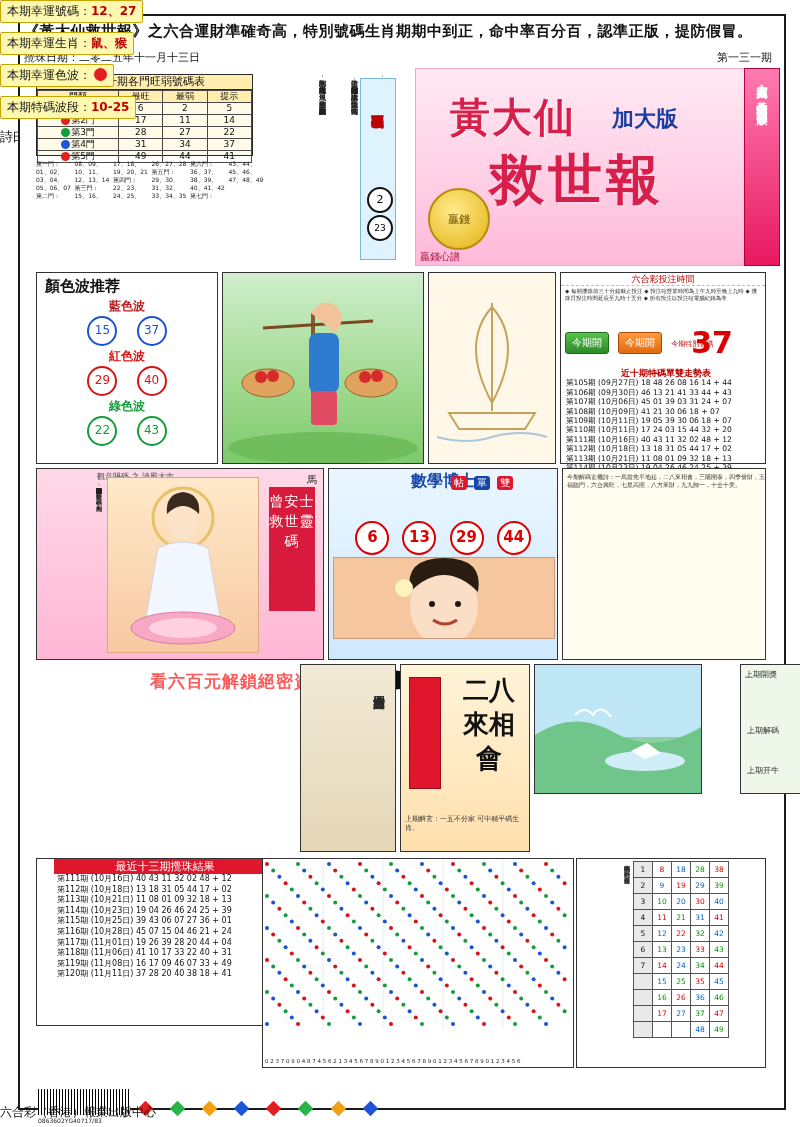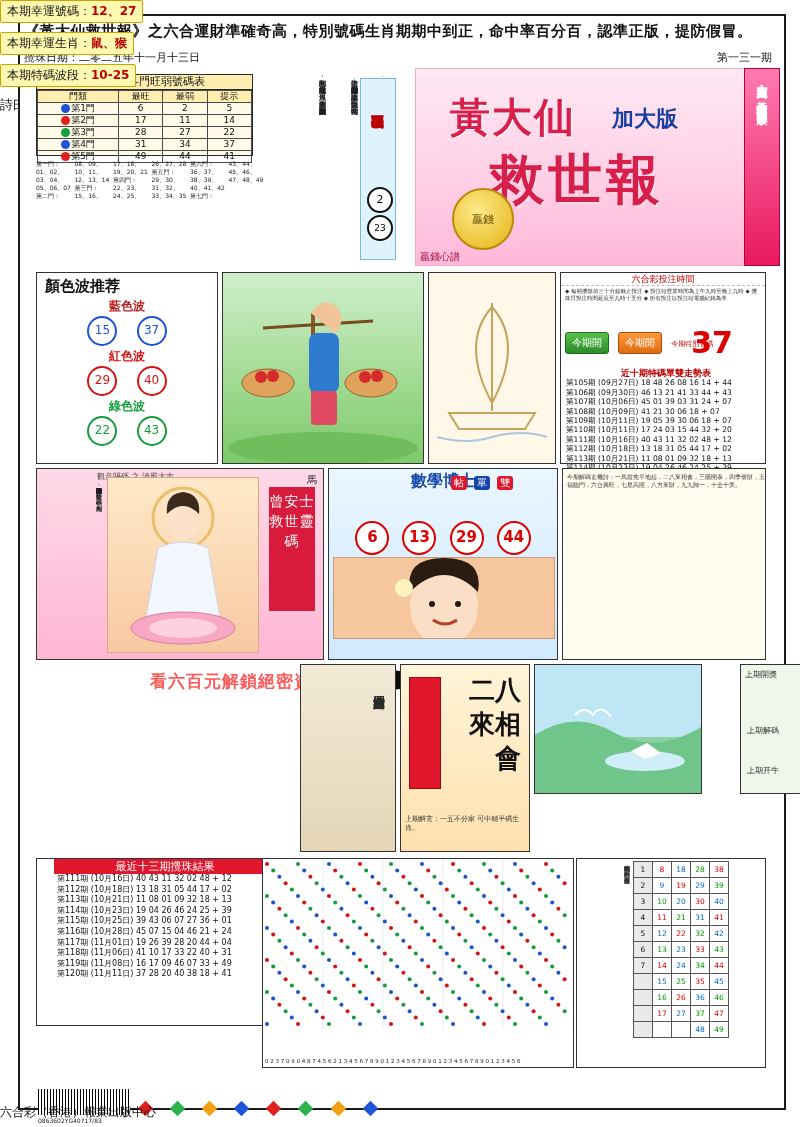--- a/index.html
+++ b/index.html
@@ -11,21 +11,21 @@
   .headline{position:absolute;left:24px;top:22px;width:752px;height:26px;font-size:15px;font-weight:bold;color:#111;letter-spacing:0.5px;white-space:nowrap;}
   .subline{position:absolute;left:24px;top:50px;width:752px;height:18px;font-size:11px;color:#111;}
   .subline .r{position:absolute;right:4px;top:0;}
 
   
   .masthead{position:absolute;left:20px;top:68px;width:760px;height:196px;background:#ffffff;}
   .mast-bg{position:absolute;left:395px;top:0px;width:340px;height:196px;background:linear-gradient(180deg,#ffe9f3 0%,#ffd0e6 55%,#ffb9d9 100%);border:1px solid #f3a7c9;}
   .mast-title{position:absolute;left:430px;top:22px;font-size:40px;font-weight:bold;color:#d71f4b;letter-spacing:2px;text-shadow:1px 1px 0 #fff;}
   .mast-title2{position:absolute;left:470px;top:76px;font-size:54px;font-weight:bold;color:#d71f4b;letter-spacing:4px;text-shadow:2px 2px 0 #ffd9e7;}
   .mast-plus{position:absolute;left:592px;top:36px;font-size:22px;font-weight:bold;color:#1b3fa0;}
-  .mast-coin{position:absolute;left:432px;top:120px;width:58px;height:58px;border-radius:50%;background:radial-gradient(circle at 40% 35%,#ffe98a,#e2b312);border:2px solid #b98b0c;}
+  .mast-coin{position:absolute;left:408px;top:120px;width:58px;height:58px;border-radius:50%;background:radial-gradient(circle at 40% 35%,#ffe98a,#e2b312);border:2px solid #b98b0c;}
   .mast-coin span{position:absolute;left:50%;top:50%;transform:translate(-50%,-50%);font-size:11px;color:#6b4c00;}
   .mast-sub{position:absolute;left:400px;top:182px;font-size:10px;color:#a31640;}
 
   
   .tbl-wrap{position:absolute;left:36px;top:74px;width:215px;height:80px;border:1px solid #2b2b2b;background:#fffbe8;}
   .tbl-title{font-size:11px;text-align:center;color:#111;border-bottom:1px solid #2b2b2b;line-height:14px;background:#ffeeb0;}
   table.mini{border-collapse:collapse;width:100%;font-size:9px;}
   table.mini td,table.mini th{border:1px solid #4a4a4a;text-align:center;line-height:11px;color:#111;font-weight:normal;padding:0;}
   table.mini th{background:#ffeeb0;}
   .ball-s{display:inline-block;width:9px;height:9px;border-radius:50%;vertical-align:middle;margin-right:1px;}
@@ -98,21 +98,21 @@
   .ballred{display:inline-block;width:13px;height:13px;border-radius:50%;background:#e02020;vertical-align:-2px;margin-left:3px;}
   .poem{font-size:13px;color:#111;margin-top:6px;}
 
   .wm{position:absolute;left:150px;top:670px;width:420px;height:26px;font-size:17px;font-weight:bold;color:#ff3b3b;opacity:.85;letter-spacing:1px;}
   .greenblob{position:absolute;left:300px;top:668px;width:120px;height:24px;background:#0b0b0b;border-radius:50%;}
 
   .scrollpic{left:300px;top:664px;width:94px;height:186px;background:linear-gradient(180deg,#f2ead7,#e4d6b6);}
   .scrolltxt{position:absolute;left:6px;top:22px;width:80px;height:150px;font-size:12px;color:#2b2b2b;writing-mode:vertical-rl;text-orientation:upright;}
   .babypic{left:400px;top:664px;width:128px;height:186px;background:linear-gradient(180deg,#fff4d8,#ffe0ae);}
   .babyred{position:absolute;left:8px;top:12px;width:30px;height:110px;background:#e0172c;border:1px solid #9c0a1b;}
-  .bigfour{position:absolute;left:56px;top:8px;width:64px;height:140px;font-size:26px;font-weight:bold;color:#111;line-height:34px;text-align:right;}
+  .bigfour{position:absolute;left:56px;top:8px;width:64px;height:140px;font-size:26px;font-weight:bold;color:#111;line-height:34px;text-align:center;}
   .babynote{position:absolute;left:4px;top:150px;width:120px;font-size:7px;line-height:9px;color:#333;}
   .landscape{left:534px;top:664px;width:166px;height:128px;background:linear-gradient(180deg,#cfe9f5,#a9dff0 60%,#8fd6a0);}
   .lastdraw{left:740px;top:664px;width:60px;height:128px;background:#eef7ea;}
   .lastdraw .t{position:absolute;left:4px;top:4px;font-size:8px;color:#333;}
   .lastdraw .t2{position:absolute;left:6px;top:60px;font-size:8px;color:#333;}
   .lastdraw .t3{position:absolute;left:6px;top:100px;font-size:8px;color:#333;}
 
   
   .resbox{left:36px;top:858px;width:222px;height:166px;background:#fff;padding-left:17px;}
   .resbox .rh{background:#e0172c;color:#fff;font-size:11px;text-align:center;line-height:15px;}
@@ -339,20 +339,23 @@
   <div class="panel sidey">
     <div class="sy-note">今期解碼玄機詩：一馬當先平地起，二八來相會，三陽開泰，四季發財，五福臨門，六合興旺，七星高照，八方來財，九九歸一，十全十美。</div>
   </div>
 
   <div class="lucky">
     <div class="lrow">
       <span class="lbox"><span>本期幸運號碼：</span><span class="v">12、27</span></span>
     </div>
     <div class="lrow">
       <span class="lbox"><span>本期幸運生肖：</span><span class="v">鼠、猴</span></span>
+    </div>
+    <div class="lrow">
+      <span class="lbox"><span>本期幸運色波：</span><span class="ballred"></span></span>
     </div>
     <div class="lrow">
       <span class="lbox"><span>本期特碼波段：</span><span class="v">10-25</span></span>
     </div>
     <div class="poem"><span>詩曰：</span><span>甲申之明過天兵</span></div>
   </div>
 
   <div class="greenblob"></div>
   <div class="wm">看六百元解鎖絕密資料 30.cc 30娛樂</div>
 

